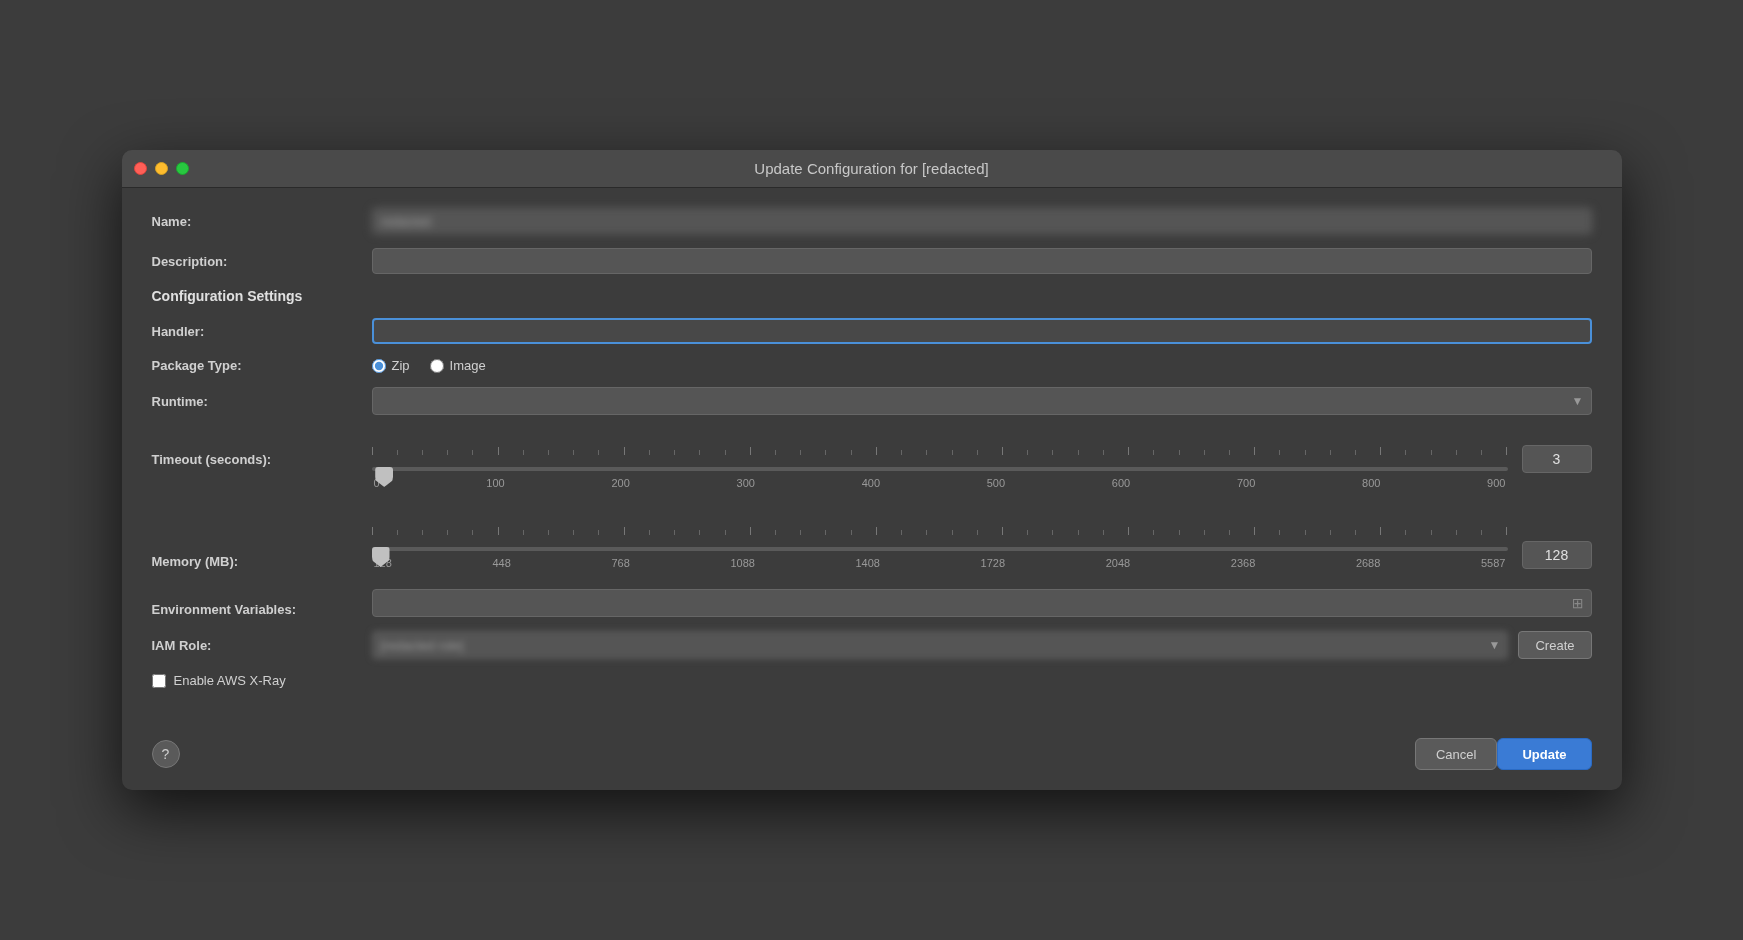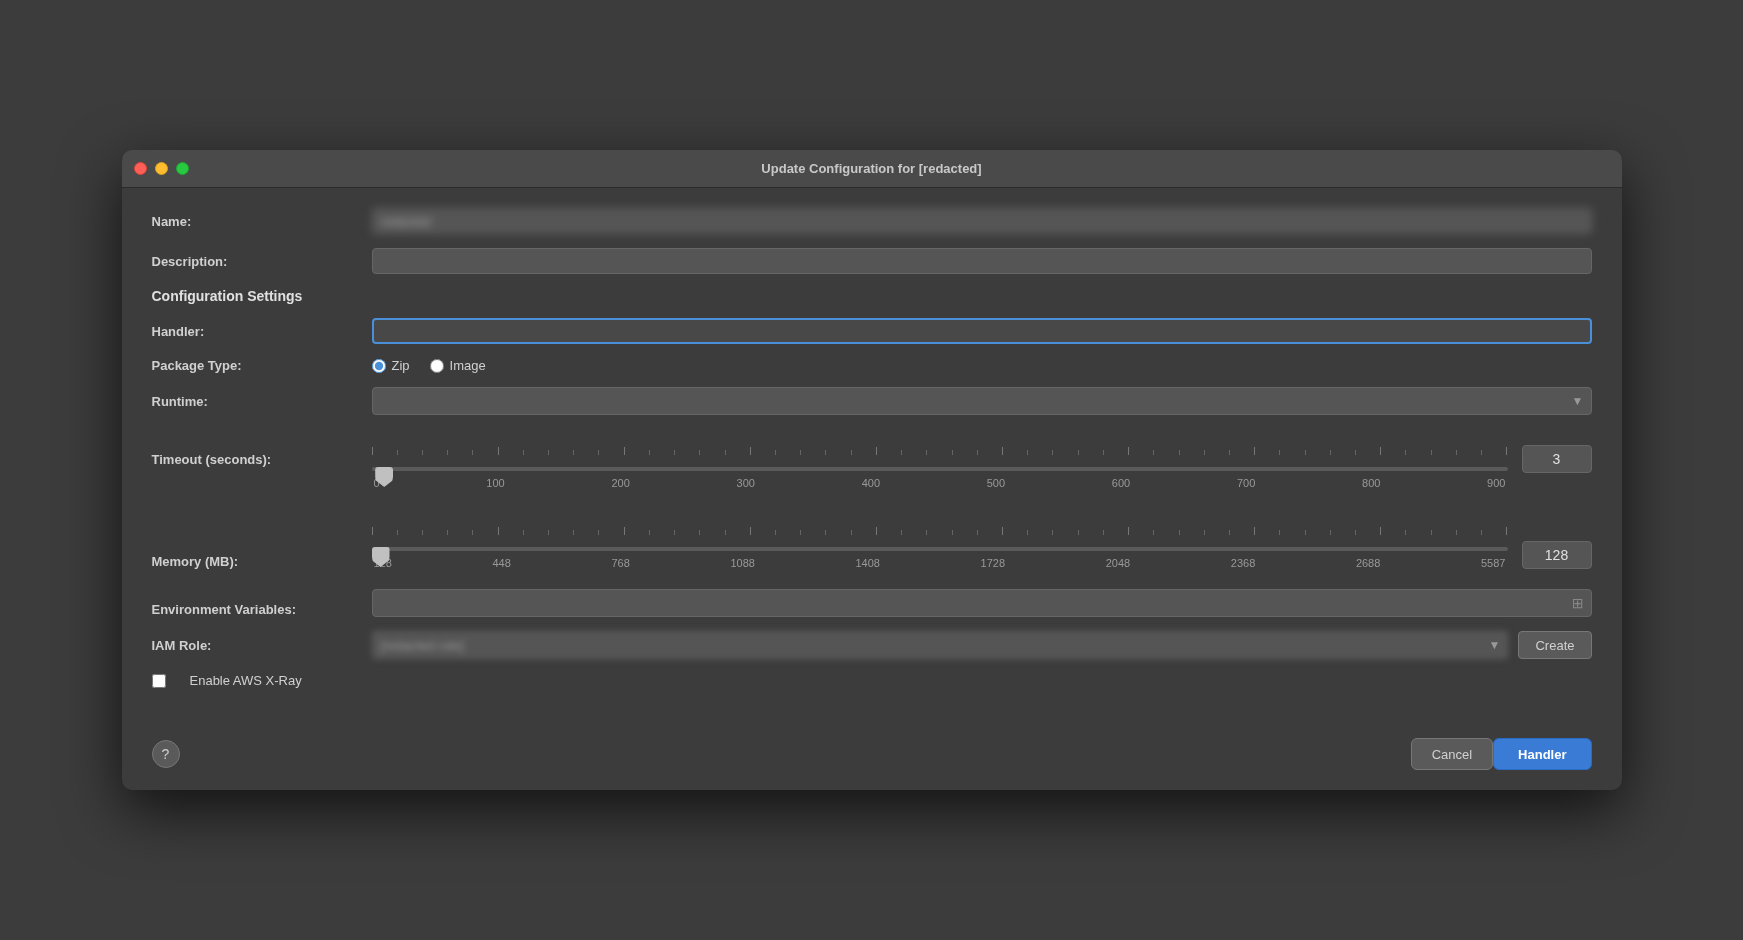--- a/index.html
+++ b/index.html
@@ -44,23 +44,23 @@
       width: 13px;
       height: 13px;
       border-radius: 50%;
       cursor: pointer;
     }
     .traffic-light.close { background: #ff5f57; border: 1px solid #e0443e; }
     .traffic-light.minimize { background: #febc2e; border: 1px solid #d6a223; }
     .traffic-light.maximize { background: #28c840; border: 1px solid #1aaa2f; }
 
     .titlebar-title {
-      font-size: 13px;
+      font-size: 15px;
       color: #c8c8c8;
-      font-weight: 700;
+      font-weight: 400;
     }
 
     .content {
       padding: 20px 30px;
     }
 
     .form-row {
       display: flex;
       align-items: center;
       margin-bottom: 14px;
@@ -277,21 +277,21 @@
       border: 1px solid #777;
       border-radius: 4px;
       color: #d0d0d0;
       font-size: 13px;
       cursor: pointer;
     }
 
     .checkbox-row {
       display: flex;
       align-items: center;
-      gap: 24px;
+      gap: 8px;
       margin-bottom: 20px;
     }
 
     .checkbox-row input[type="checkbox"] {
       width: 14px;
       height: 14px;
       cursor: pointer;
     }
 
     .checkbox-label {
@@ -583,16 +583,16 @@
       <input type="checkbox" id="xray" style="">
       <label class="checkbox-label" for="xray">Enable AWS X-Ray</label>
     </div>
 
   </div>
 
   <div class="footer">
     <button class="help-btn">?</button>
     <div class="footer-buttons">
       <button class="cancel-btn">Cancel</button>
-      <button class="update-btn">Handler</button>
+      <button class="update-btn">Update</button>
     </div>
   </div>
 </div>
 
 </body></html>

